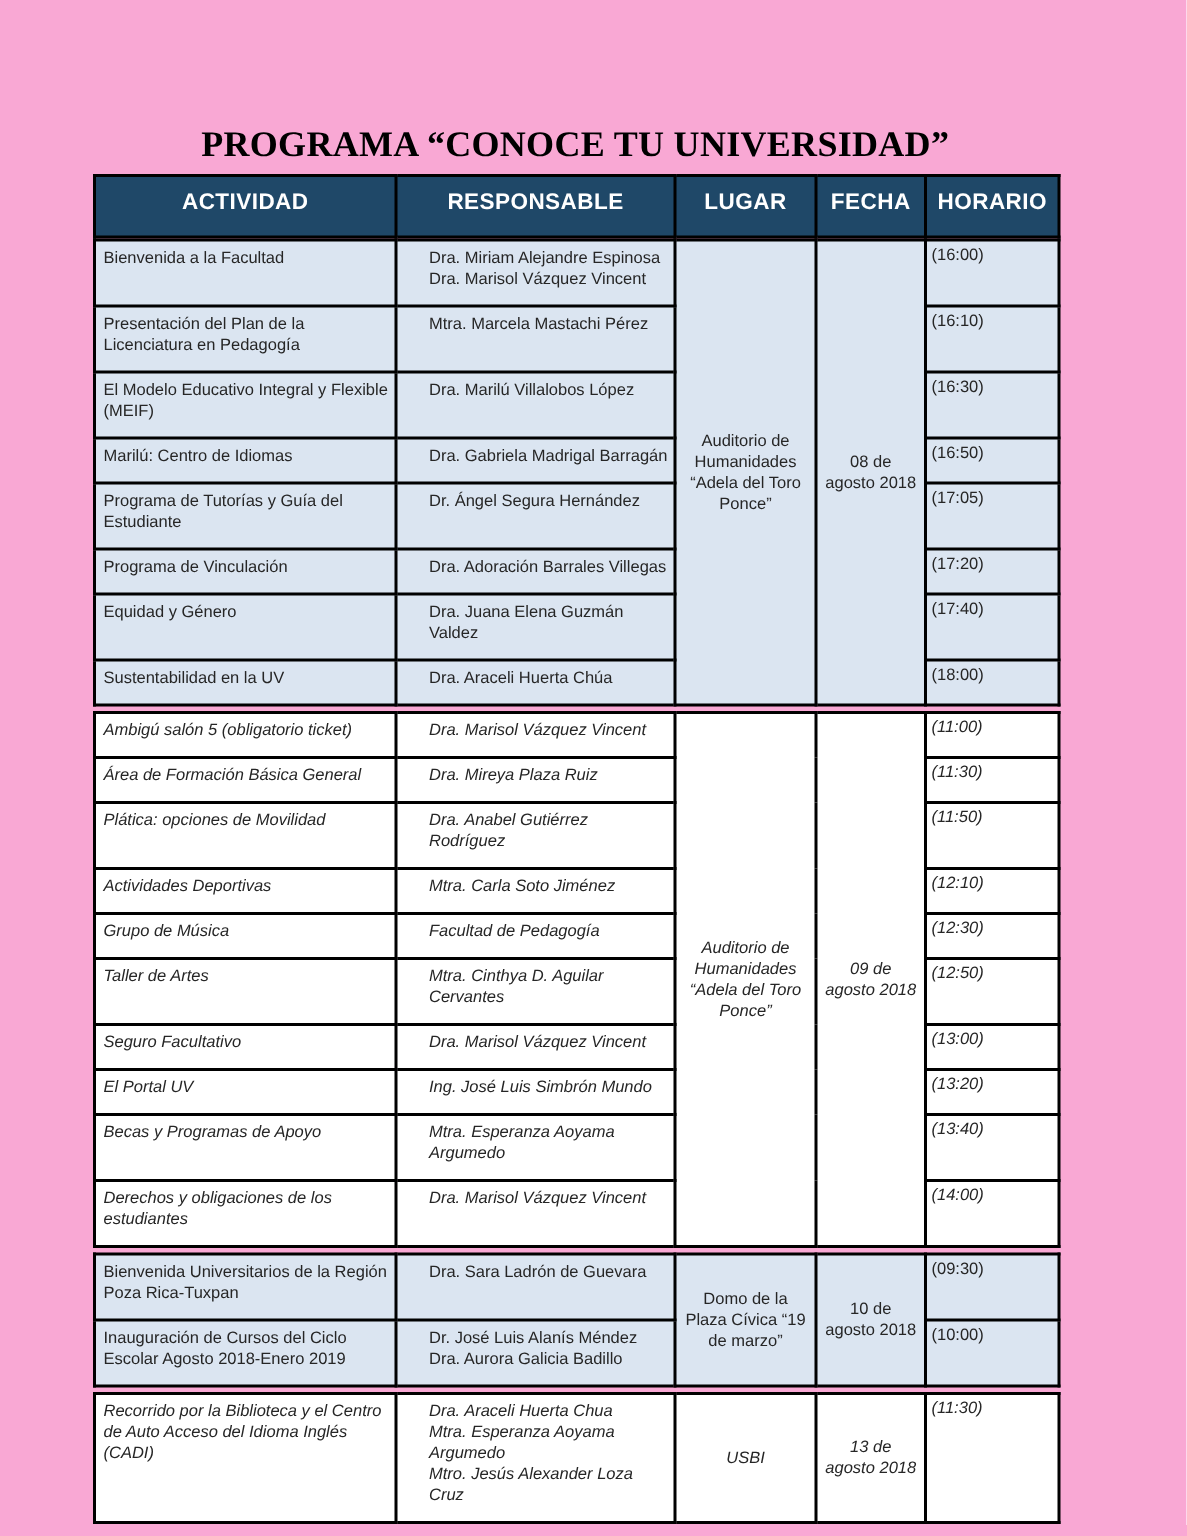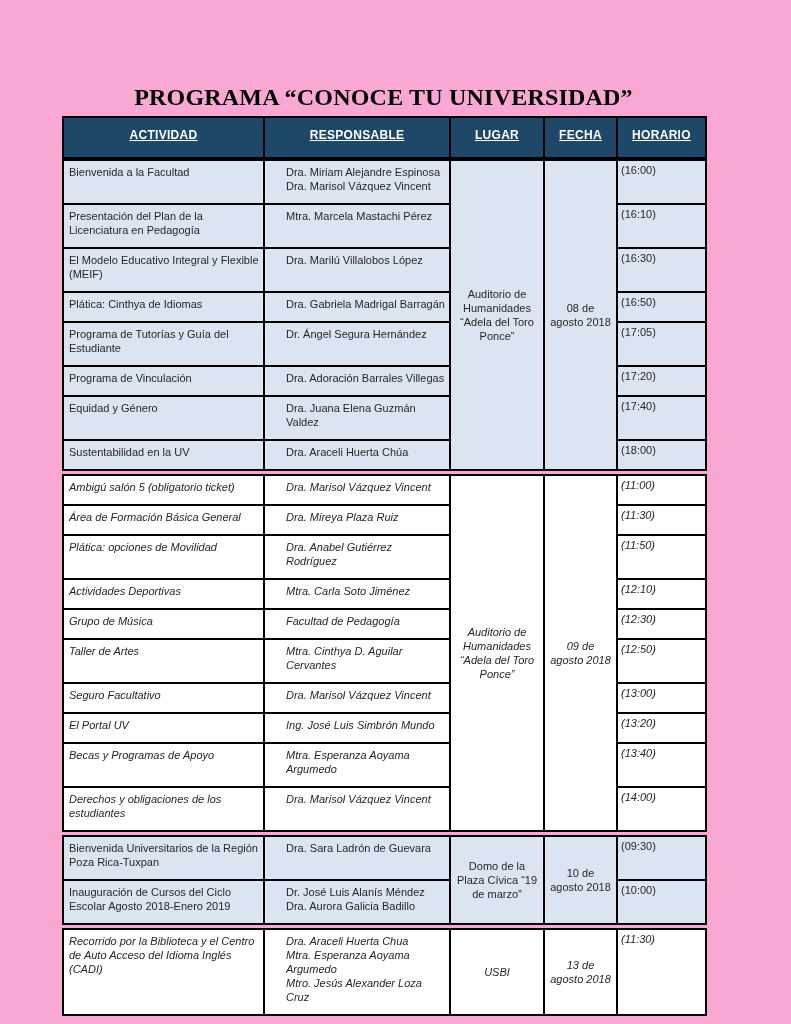--- a/index.html
+++ b/index.html
@@ -46,28 +46,27 @@
   }
   col.c1{width:201px;}
   col.c2{width:186px;}
   col.c3{width:94px;}
   col.c4{width:73px;}
   col.c5{width:89px;}
   th{
     background:var(--header-bg);
     color:var(--header-text);
     border:2px solid var(--border);
-    font-size:12px;
+    font-size:15px;
     font-weight:bold;
     letter-spacing:0.3px;
     height:41px;
     padding:2px 2px 8px 2px;
     vertical-align:middle;
     text-align:center;
-    text-decoration:underline;
   }
   table.grp{margin-top:3px;}
   table.grp-first{margin-top:0;}
   td{
     border:2px solid var(--border);
     font-size:11px;
     line-height:14px;
     color:var(--body-text);
     vertical-align:top;
     padding:4px 4px 10px 5px;
@@ -139,21 +138,21 @@
               <td class="horario">(16:10)</td>
             </tr>
             <tr>
               <td class="actividad">El Modelo Educativo Integral y Flexible (MEIF)</td>
               <td class="responsable">
                 <span class="resp-line">Dra. Marilú Villalobos López</span>
               </td>
               <td class="horario">(16:30)</td>
             </tr>
             <tr>
-              <td class="actividad">Plática: Cinthya de Idiomas</td>
+              <td class="actividad">Marilú: Centro de Idiomas</td>
               <td class="responsable">
                 <span class="resp-line">Dra.  Gabriela Madrigal Barragán</span>
               </td>
               <td class="horario">(16:50)</td>
             </tr>
             <tr>
               <td class="actividad">Programa de Tutorías y Guía del Estudiante</td>
               <td class="responsable">
                 <span class="resp-line">Dr. Ángel Segura Hernández</span>
               </td>

